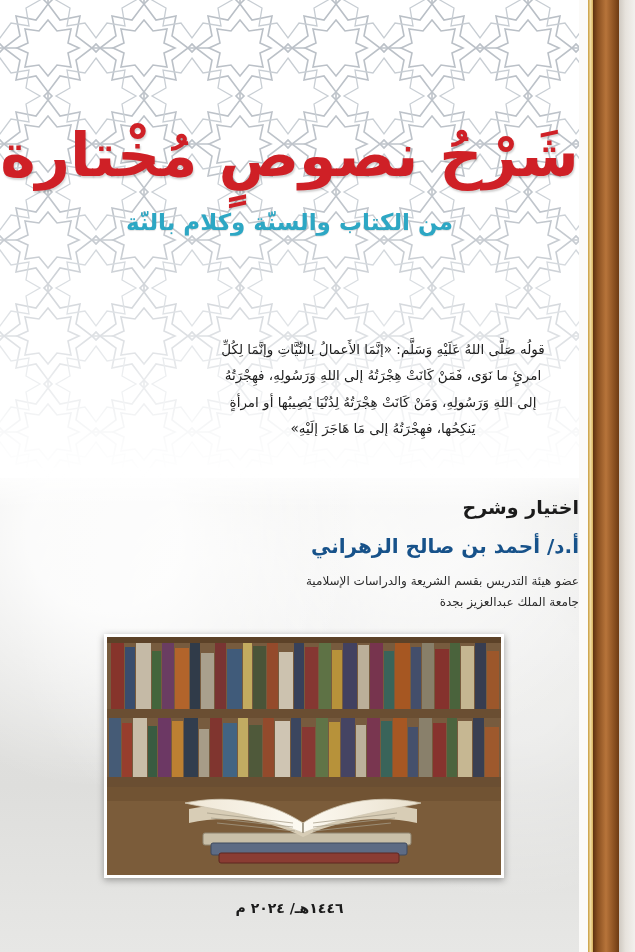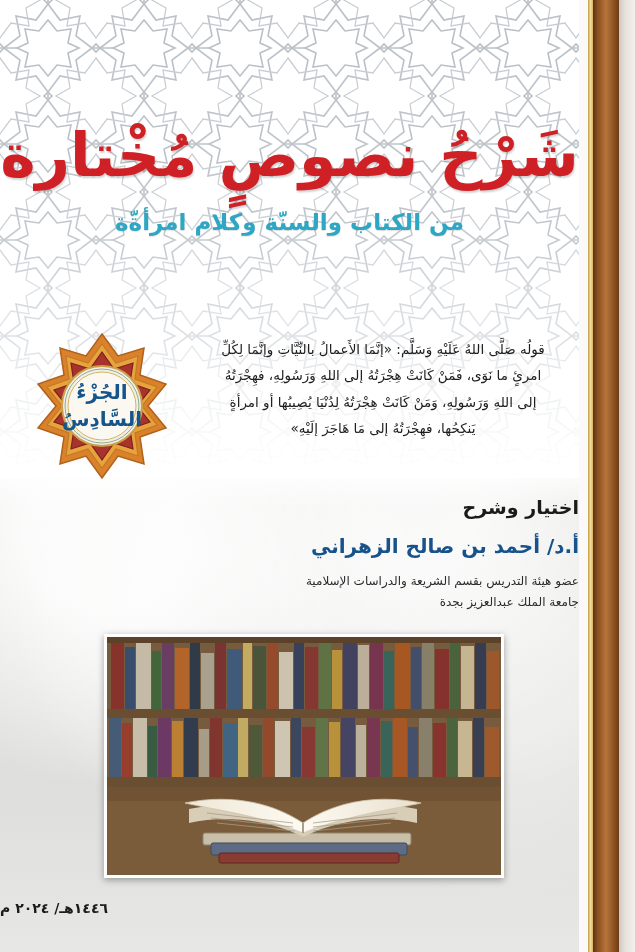--- a/index.html
+++ b/index.html
@@ -211,21 +211,21 @@
     background: #6b4a2c;
     z-index: 9;
   }
   .photo svg { display: block; }
 
   
   .year {
     position: absolute;
     top: 900px; left: 0;
     width: 579px;
-    text-align: left;
+    text-align: center;
     direction: rtl;
     font-size: 14px;
     font-weight: bold;
     color: #1b1b1b;
     z-index: 9;
   }
 </style>
 </head>
 <body>
 
@@ -256,45 +256,25 @@
         <rect x="0" y="0" width="579" height="478" fill="url(#star8b)"></rect>
       </svg>
       <div class="pattern-fade"></div>
     </div>
 
     <div class="lower-bg"></div>
     <div class="lower-top-fade"></div>
 
     <div class="title-wrap">
       <div class="main-title">شَرْحُ نصوصٍ مُخْتارة</div>
-      <div class="subtitle">من الكتاب والسنّة وكلام امرأةّة</div>
+      <div class="subtitle">من الكتاب والسنّة وكلام بالنّة</div>
     </div>
 
     <div class="hadith">قولُه صَلَّى اللهُ عَلَيْهِ وَسَلَّم: «إنَّمَا الأَعمالُ بالنِّيَّاتِ وإنَّمَا لِكُلِّ امرئٍ ما نَوَى، فَمَنْ كَانَتْ هِجْرَتُهُ إلى اللهِ وَرَسُولِهِ، فهِجْرَتُهُ إلى اللهِ وَرَسُولِهِ، وَمَنْ كَانَتْ هِجْرَتُهُ لِدُنْيَا يُصِيبُها أو امرأةٍ يَنكِحُها، فهِجْرَتُهُ إلى مَا هَاجَرَ إلَيْهِ»</div>
 
-    <div class="medallion">
-      <svg width="148" height="148" viewBox="0 0 148 148" aria-hidden="true">
-        <g transform="translate(74,74)">
-          <g>
-            <polygon points="0,-72 16,-50 42,-58 38,-31 64,-22 46,0 64,22 38,31 42,58 16,50 0,72 -16,50 -42,58 -38,31 -64,22 -46,0 -64,-22 -38,-31 -42,-58 -16,-50" fill="#d9822b" stroke="#b0611a" stroke-width="1.5"></polygon>
-            <polygon points="0,-62 14,-43 36,-50 33,-27 55,-19 40,0 55,19 33,27 36,50 14,43 0,62 -14,43 -36,50 -33,27 -55,19 -40,0 -55,-19 -33,-27 -36,-50 -14,-43" fill="#e8a23e" stroke="#c27a22" stroke-width="1.2"></polygon>
-            <polygon points="0,-54 12,-37 31,-43 28,-23 48,-16 35,0 48,16 28,23 31,43 12,37 0,54 -12,37 -31,43 -28,23 -48,16 -35,0 -48,-16 -28,-23 -31,-43 -12,-37" fill="#a8332c" stroke="#7d221d" stroke-width="1.2"></polygon>
-            <circle cx="0" cy="0" r="40" fill="#f4efe6" stroke="#caa14a" stroke-width="2"></circle>
-            <circle cx="0" cy="0" r="34" fill="#fbf8f2" stroke="#d9b25e" stroke-width="1"></circle>
-            <g stroke="#2f7b4c" stroke-width="1" fill="none" opacity="0.55">
-              <circle cx="0" cy="0" r="37"></circle>
-            </g>
-          </g>
-        </g>
-      </svg>
-      <div class="medallion-text">
-        <span>الجُزْءُ</span>
-        <span>السَّادِسُ</span>
-      </div>
-    </div>
 
     <div class="author-block">
       <div class="prep-label">اختيار وشرح</div>
       <div class="author-name">أ.د/ أحمد بن صالح الزهراني</div>
       <div class="author-affil">عضو هيئة التدريس بقسم الشريعة والدراسات الإسلامية</div>
       <div class="author-affil">جامعة الملك عبدالعزيز بجدة</div>
     </div>
 
     <div class="photo">
       <svg width="394" height="238" viewBox="0 0 394 238" aria-hidden="true">

